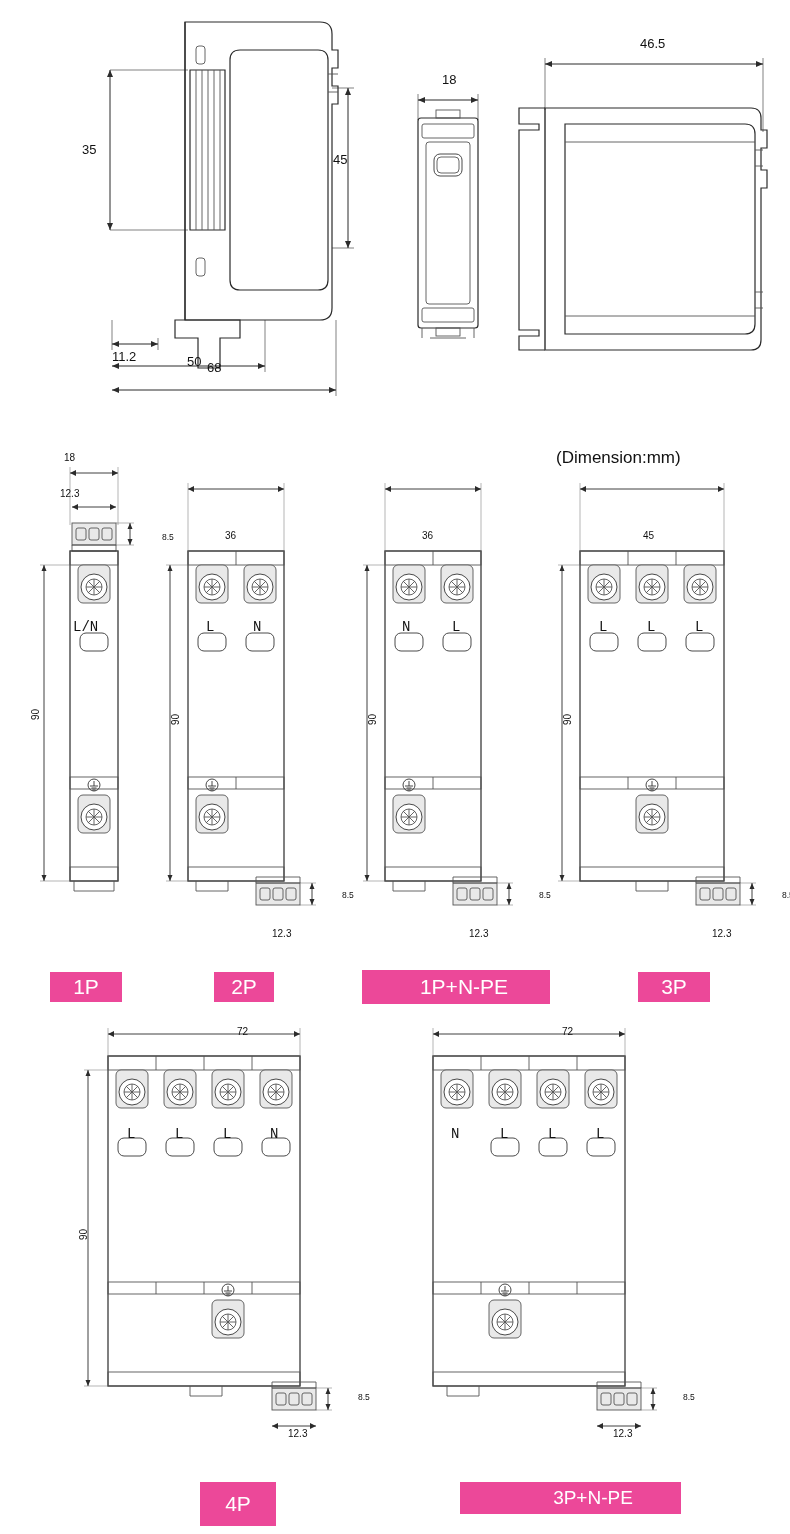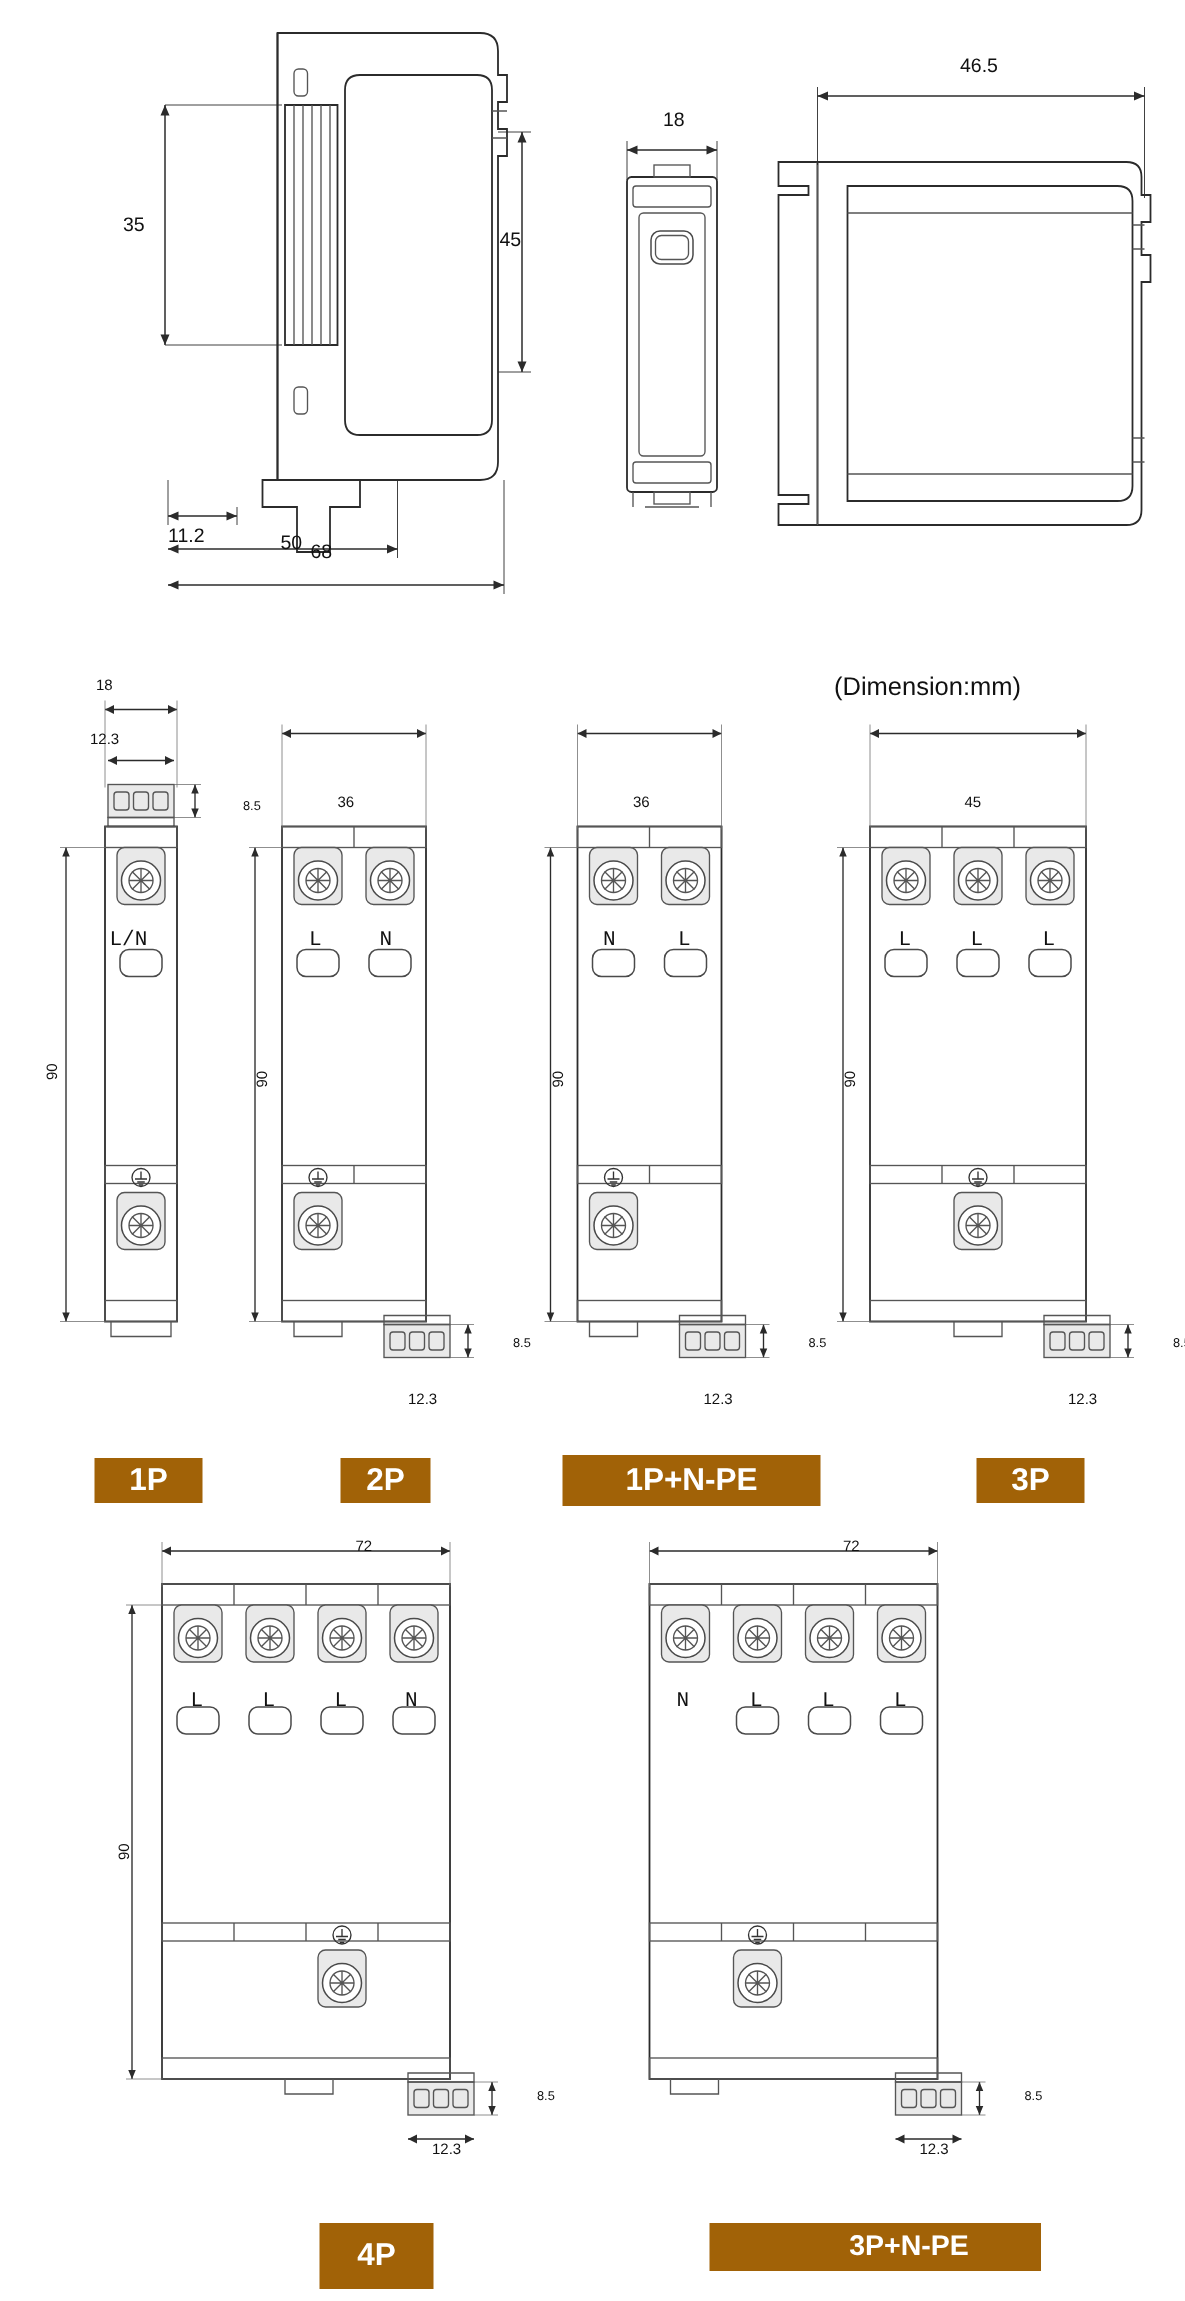--- a/index.html
+++ b/index.html
@@ -2,21 +2,21 @@
 <html><head>
 <meta charset="utf-8">
 <style>
   html,body{margin:0;padding:0;background:#ffffff;}
   body{width:790px;height:1534px;position:relative;font-family:"Liberation Sans",sans-serif;color:#1a1a1a;overflow:hidden;}
   .abs{position:absolute;}
   .dimtxt{font-size:13px;color:#111;white-space:nowrap;}
   .dimtxt.sm{font-size:10px;}
   .dimtxt.xs{font-size:8.5px;margin-left:26px;}
   .unit{font-size:17px;color:#111;}
-  .redlabel{background:#a16207;color:#ffffff;font-weight:bold;display:flex;align-items:center;justify-content:center;margin-left:13px;}
+  .redlabel{background:#ec4899;color:#ffffff;font-weight:normal;display:flex;align-items:center;justify-content:center;}
   .redlabel.big{font-size:21px;}
   .redlabel.mid{font-size:19px;padding-left:45px;}
   .pole-label{font-size:14px;color:#111;font-family:Liberation Mono, monospace;}
   svg{display:block;}
   .body-stroke{fill:none;stroke:#2b2b2b;stroke-width:1.2;}
   .body-stroke-thin{fill:none;stroke:#555;stroke-width:0.9;}
   .grayfill{fill:#e9e9e9;stroke:#555;stroke-width:0.9;}
   .whitefill{fill:#ffffff;stroke:#4a4a4a;stroke-width:1;}
 </style>
 </head>
@@ -286,21 +286,21 @@
     <line x1="98" y1="466" x2="142" y2="466" stroke="#2b2b2b" stroke-width="0.9"></line>
     <path d="M98 466 l6 -3 l0 6 z M142 466 l-6 -3 l0 6 z" fill="#2b2b2b"></path>
   </svg>
 </div>
 <div class="abs dimtxt sm" style="left:422px;top:530px;">36</div>
 <div class="abs dimtxt sm" style="left:367px;top:725px;transform:rotate(-90deg);transform-origin:left top;">90</div>
 <div class="abs dimtxt xs" style="left:513px;top:890px;">8.5</div>
 <div class="abs dimtxt sm" style="left:469px;top:928px;">12.3</div>
 <div class="abs pole-label" style="left:402px;top:619px;">N</div>
 <div class="abs pole-label" style="left:452px;top:619px;">L</div>
-<div class="abs redlabel big" style="left:362px;top:970px;width:172px;height:34px;">1P+N-PE</div>
+<div class="abs redlabel big" style="left:362px;top:970px;width:172px;height:34px;padding-left:16px;">1P+N-PE</div>
 
 <div class="abs" style="left:550px;top:455px;width:230px;height:460px;">
   <svg width="230" height="460" viewBox="0 0 230 460">
     <rect class="body-stroke" x="30" y="96" width="144" height="330"></rect>
     <rect class="body-stroke-thin" x="30" y="96" width="144" height="14"></rect>
     <rect class="body-stroke-thin" x="30" y="322" width="144" height="12"></rect>
     <rect class="body-stroke-thin" x="30" y="412" width="144" height="14"></rect>
     <path class="body-stroke-thin" d="M78 96 L78 110 M126 96 L126 110 M78 322 L78 334 M126 322 L126 334"></path>
     <rect class="grayfill" x="38" y="110" width="32" height="38" rx="5"></rect>
     <circle class="whitefill" cx="54" cy="132" r="13"></circle>

